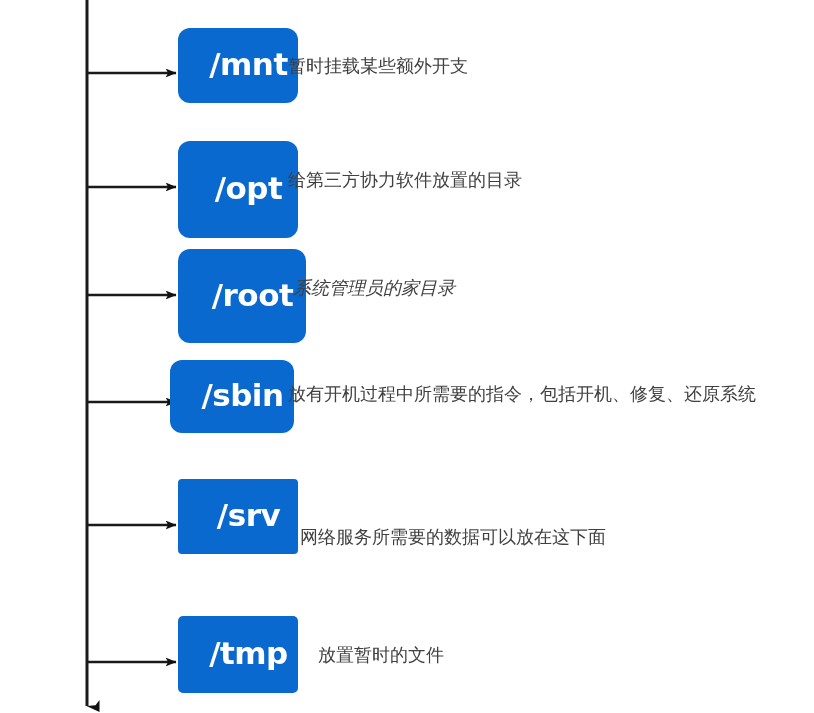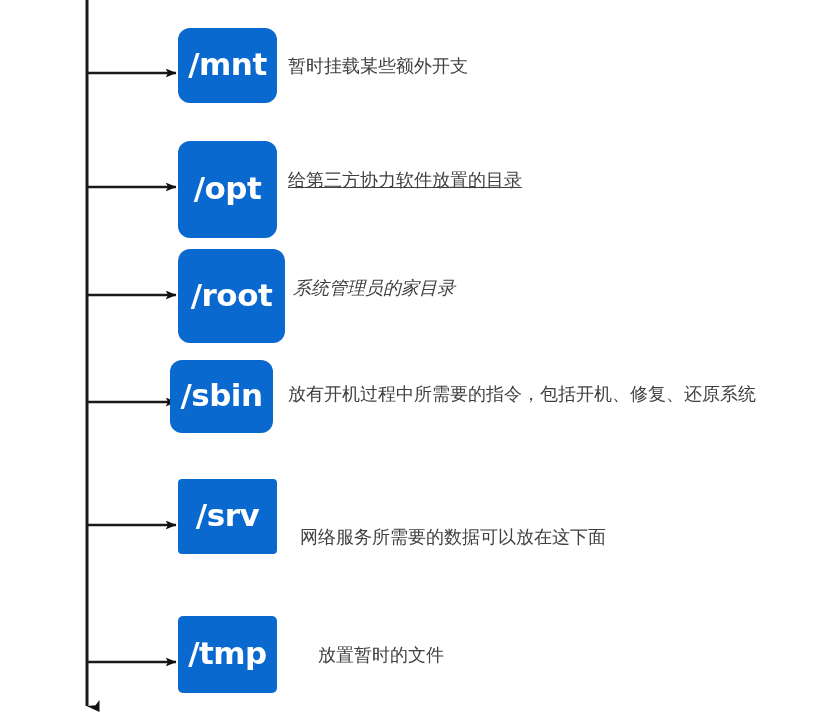--- a/index.html
+++ b/index.html
@@ -32,20 +32,21 @@
     justify-content: center;
     background: #0A69CE;
     border-radius: 12px;
     color: #ffffff;
     font-family: "DejaVu Sans", "Liberation Sans", sans-serif;
     font-weight: bold;
     font-size: 31px;
     letter-spacing: -0.5px;
     line-height: 1;
     z-index: 2;
+    padding-left: 21px;
   }
   .node-label {
     display: block;
     transform: translateY(-1px);
   }
   .desc {
     position: absolute;
     font-family: "Liberation Serif", "DejaVu Serif", serif;
     font-size: 18px;
     color: #404040;
@@ -82,21 +83,21 @@
   </svg>
 
   <div id="nodes-layer">
       <div class="node" style="left: 178px; top: 28px; width: 99px; height: 75px; background: rgb(10, 105, 206); color: rgb(255, 255, 255); border-radius: 12px;">
         <span class="node-label">/mnt</span>
       </div>
       <div class="desc" style="left: 288px; top: 56px;">暂时挂载某些额外开支</div>
       <div class="node" style="left: 178px; top: 141px; width: 99px; height: 97px; background: rgb(10, 105, 206); color: rgb(255, 255, 255); border-radius: 12px;">
         <span class="node-label">/opt</span>
       </div>
-      <div class="desc" style="left: 288px; top: 170px; text-decoration: underline;">给第三方协力软件放置的目录</div>
+      <div class="desc" style="left: 288px; top: 170px;">给第三方协力软件放置的目录</div>
       <div class="node" style="left: 178px; top: 249px; width: 107px; height: 94px; background: rgb(10, 105, 206); color: rgb(255, 255, 255); border-radius: 12px;">
         <span class="node-label">/root</span>
       </div>
       <div class="desc" style="left: 293px; top: 278px; font-style: italic;">系统管理员的家目录</div>
       <div class="node" style="left: 170px; top: 360px; width: 103px; height: 73px; background: rgb(10, 105, 206); color: rgb(255, 255, 255); border-radius: 12px;">
         <span class="node-label">/sbin</span>
       </div>
       <div class="desc" style="left: 288px; top: 384px; text-align: center;">放有开机过程中所需要的指令，包括开机、修复、还原系统</div>
       <div class="node" style="left: 178px; top: 479px; width: 99px; height: 75px; background: rgb(10, 105, 206); color: rgb(255, 255, 255); border-radius: 4px;">
         <span class="node-label">/srv</span>

